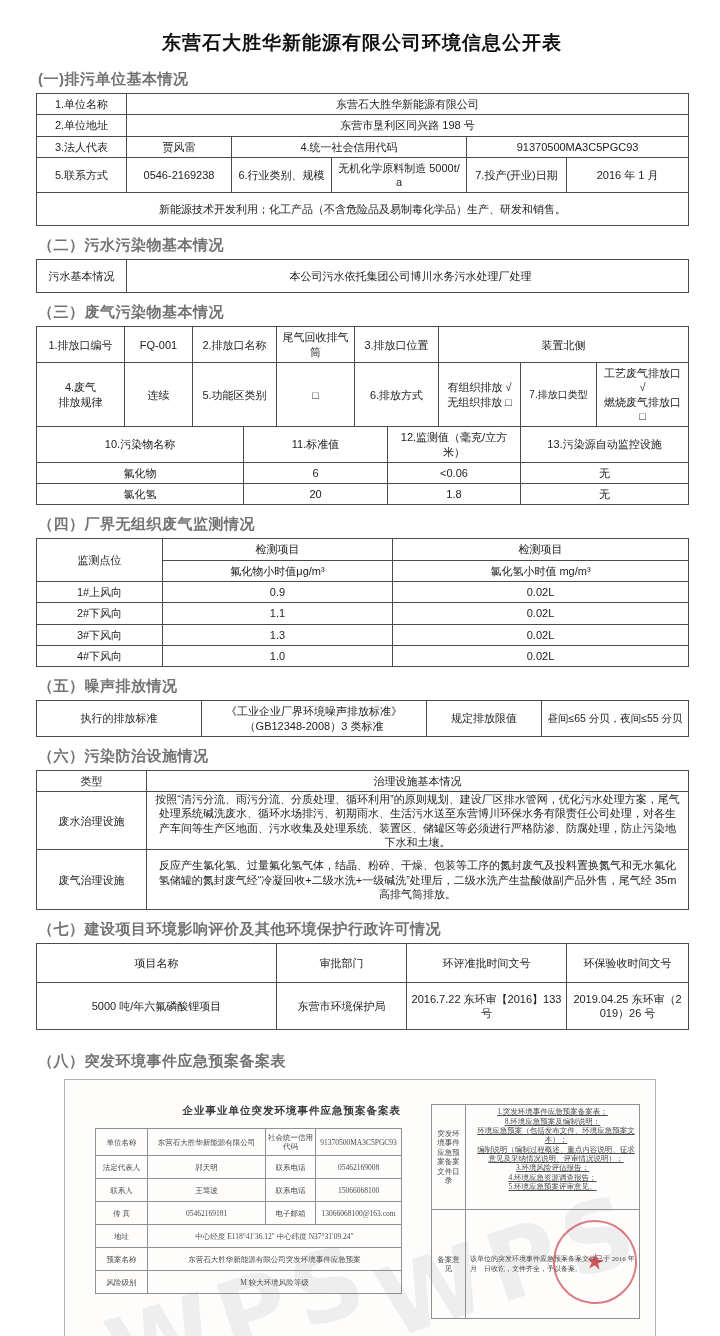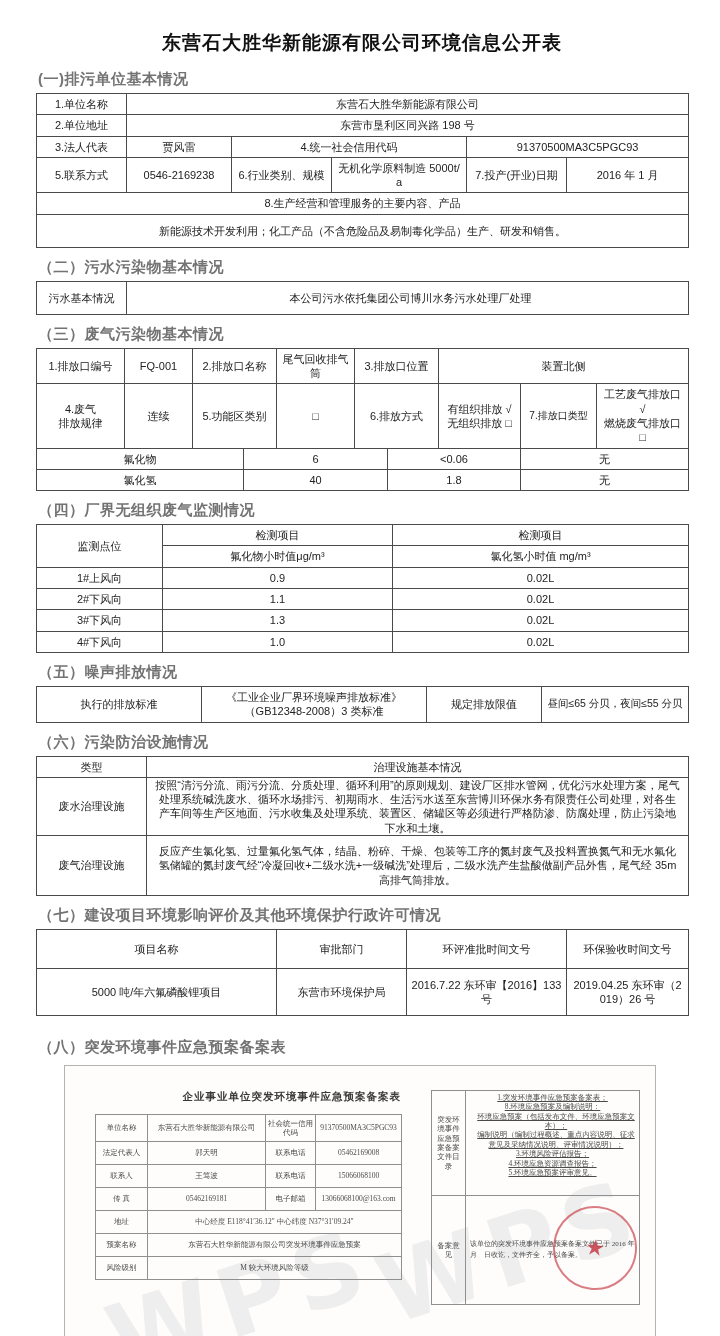--- a/index.html
+++ b/index.html
@@ -65,23 +65,20 @@
     </tr>
     <tr>
       <td>5.联系方式</td>
       <td>0546-2169238</td>
       <td>6.行业类别、规模</td>
       <td>无机化学原料制造 5000t/a</td>
       <td>7.投产(开业)日期</td>
       <td>2016 年 1 月</td>
     </tr>
     <tr>
-      <td colspan="6" class="lft">8.生产经营和管理服务的主要内容、产品</td>
-    </tr>
-    <tr>
       <td colspan="6" class="ind" style="height:26px">新能源技术开发利用；化工产品（不含危险品及易制毒化学品）生产、研发和销售。</td>
     </tr>
   </tbody>
     </table>
 
   <div class="sec-head">（二）污水污染物基本情况</div>
   <table class="tbl">
     <colgroup>
         <col style="width:90px">
         <col style="width:562px">
@@ -131,29 +128,35 @@
   </tbody>
     </table>
   <table class="tbl mt-1">
     <colgroup>
         <col style="width:207px">
         <col style="width:144px">
         <col style="width:133px">
         <col style="width:168px">
       </colgroup>
     <tbody>
+        <tr>
+      <td>10.污染物名称</td>
+      <td>11.标准值</td>
+      <td>12.监测值（毫克/立方米）</td>
+      <td>13.污染源自动监控设施</td>
+    </tr>
     <tr>
       <td>氟化物</td>
       <td>6</td>
       <td>&lt;0.06</td>
       <td>无</td>
     </tr>
     <tr>
       <td>氯化氢</td>
-      <td>40</td>
+      <td>20</td>
       <td>1.8</td>
       <td>无</td>
     </tr>
   </tbody>
     </table>
 
   <div class="sec-head">（四）厂界无组织废气监测情况</div>
   <table class="tbl">
     <colgroup>
         <col style="width:126px">

